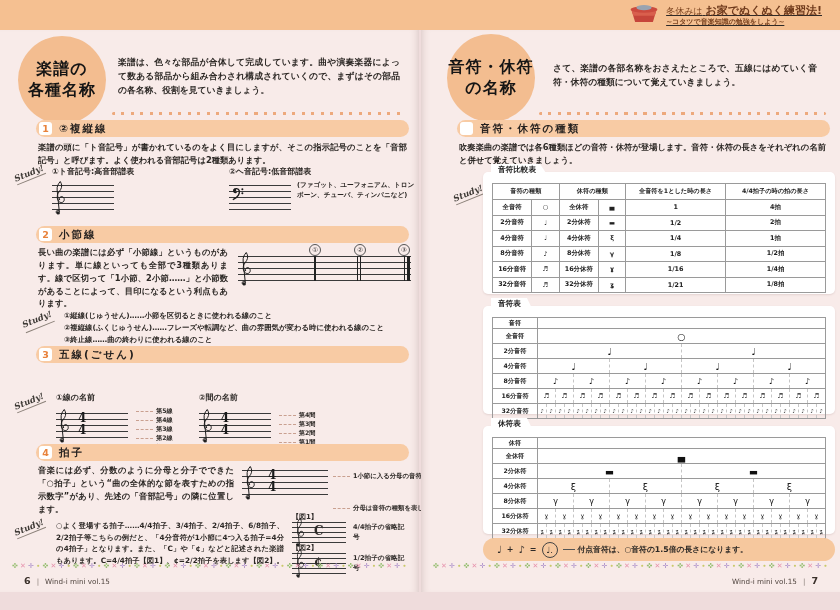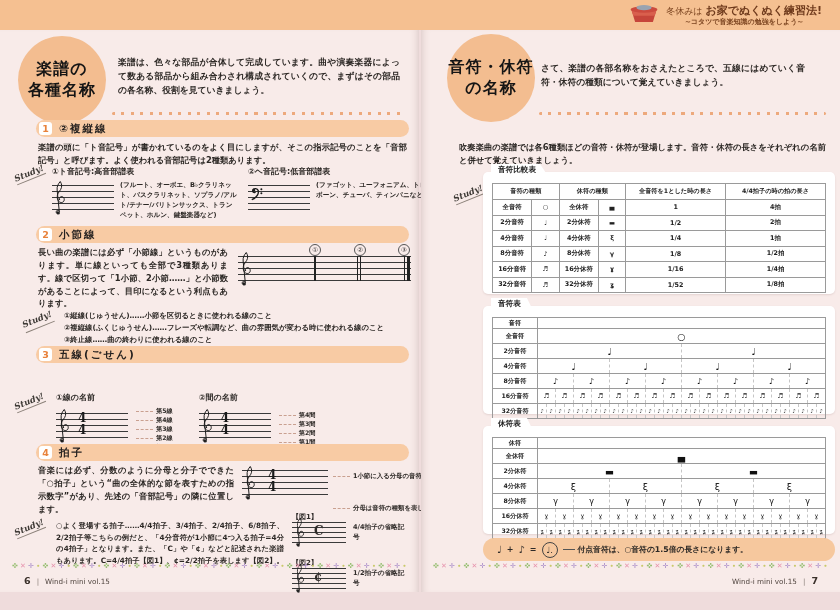--- a/index.html
+++ b/index.html
@@ -2,40 +2,40 @@
 <html><head>
 <meta charset="utf-8">
 <style>
   html,body{margin:0;padding:0;}
   body{width:840px;height:610px;position:relative;background:#efdcdc;
        font-family:"DejaVu Sans","Liberation Sans",sans-serif;color:#2e2a28;overflow:hidden;}
 
   
   .band{position:absolute;top:0;left:0;width:840px;height:30px;background:#f5c091;z-index:3;}
   .badge{position:absolute;right:18px;top:2px;display:flex;align-items:center;gap:6px;}
-  .badge-text{text-align:center;line-height:1.25;}
+  .badge-text{line-height:1.25;text-decoration:underline;}
   .badge-line1{font-size:9px;color:#7c4420;}
   .badge-line1 .bmain{font-size:11px;font-weight:bold;color:#6f3a1c;}
   .badge-line2{font-size:7px;font-weight:bold;color:#7c4420;}
 
   
   .page{position:absolute;top:30px;height:562px;background:#f8ebe9;z-index:1;}
   .page.pleft{left:0;width:419px;box-shadow:inset -7px 0 9px -7px rgba(90,50,50,.25);}
   .page.pright{left:421px;width:419px;box-shadow:inset 7px 0 9px -7px rgba(90,50,50,.25);}
 
   .circle{position:absolute;width:88px;height:88px;border-radius:50%;background:#f3bd90;
           display:flex;flex-direction:column;align-items:center;justify-content:center;
           font-weight:bold;color:#151515;}
   .circle span{white-space:nowrap;font-size:16px;letter-spacing:1px;line-height:1.3;}
   .c-left{left:18px;top:6px;}
   .c-right{left:26px;top:4px;}
 
   .intro{position:absolute;font-size:8.8px;font-weight:bold;line-height:1.6;color:#2c2825;text-align:justify;}
   .intro-left{left:118px;top:16px;width:282px;}
-  .intro-right{left:120px;top:22px;width:264px;}
+  .intro-right{left:132px;top:22px;width:264px;}
 
   .dots{position:absolute;height:3px;border-radius:2px;
         background:repeating-linear-gradient(90deg,#eda97c 0 3px,transparent 3px 9.5px);}
   .dots-left{left:112px;right:14px;top:82px;}
   .dots-right{left:118px;right:14px;top:82px;}
 
   .sec-bar{position:absolute;left:36px;right:10px;height:17px;background:#f8cba4;border-radius:9px;
            display:flex;align-items:center;padding-left:3px;box-sizing:border-box;}
   .sec-num{width:13px;height:13px;background:#fff;border-radius:3px;color:#e8823b;font-size:9.5px;
            font-weight:bold;display:flex;align-items:center;justify-content:center;margin-right:7px;}
@@ -91,21 +91,21 @@
 
   
   .s4-row{position:absolute;left:38px;right:8px;top:434px;display:flex;gap:8px;}
   .s4-body{position:static;width:196px;flex:none;}
   .s4-diagram{flex:1;display:flex;gap:5px;margin-top:6px;}
   .s4-staff{width:86px;flex:none;}
   .s4-leads{display:flex;flex-direction:column;justify-content:space-between;padding:2px 0;}
   .s4-leads .lead{font-size:6.4px;}
   .s4-study{position:absolute;left:56px;right:4px;top:490px;display:flex;gap:8px;}
   .s4-stext{width:228px;flex:none;font-size:7.3px;font-weight:bold;line-height:1.6;color:#2c2825;margin:0;text-align:justify;}
-  .figs{flex:1;display:flex;flex-direction:column;gap:15px;margin-top:-8px;}
+  .figs{flex:1;display:flex;flex-direction:column;gap:0;margin-top:-8px;}
   .fig-label{font-size:7px;font-weight:bold;}
   .fig-flex{display:flex;align-items:center;gap:7px;}
   .fig-staff{width:54px;flex:none;}
   .fig-sym{position:absolute;left:22px;top:2px;font-family:"DejaVu Serif",serif;font-weight:bold;font-size:12px;}
   .fig-cap{font-size:6.6px;font-weight:bold;width:52px;line-height:1.4;}
   .card{position:absolute;left:62px;width:352px;background:#fff;border-radius:5px;
         box-shadow:0 1px 2px rgba(120,80,80,.15);}
   .card-tab{position:absolute;top:-8px;left:8px;background:#fff;padding:1px 12px 1px 7px;
             font-size:7.6px;font-weight:bold;color:#222;clip-path:polygon(0 0,86% 0,100% 100%,0 100%);}
   table.cmp{border-collapse:collapse;margin:11px 9px 8px;width:334px;}
@@ -197,21 +197,20 @@
   <div class="clefs-row">
     <span class="study" style="left:-38px;top:2px;">Study!</span>
     <div class="clef-block">
       <div class="clef-title">①ト音記号:高音部譜表</div>
       <div class="clef-flex">
         <div class="staff clef-staff">
           <svg class="clefsvg" viewBox="0 0 20 56">
               <use href="#treble-def"></use>
             </svg>
         </div>
-        <div class="clef-list">(フルート、オーボエ、B♭クラリネット、バスクラリネット、ソプラノ/アルト/テナー/バリトンサックス、トランペット、ホルン、鍵盤楽器など)</div>
       </div>
     </div>
     <div class="clef-block">
       <div class="clef-title">②ヘ音記号:低音部譜表</div>
       <div class="clef-flex">
         <div class="staff clef-staff">
           <svg class="bassvg" viewBox="0 0 18 20">
               <use href="#bass-def"></use>
             </svg>
         </div>
@@ -413,20 +412,24 @@
 
 <div class="page pright">
 
   <div class="circle c-right">
     <span>音符・休符</span>
     <span>の名称</span>
   </div>
   <p class="intro intro-right">さて、楽譜の各部名称をおさえたところで、五線にはめていく音符・休符の種類について覚えていきましょう。</p>
   <div class="dots dots-right"></div>
 
+  <div class="sec-bar" style="top:90px;">
+    <span class="sec-num"></span>
+    <span class="sec-title">音符・休符の種類</span>
+  </div>
   <p class="bodytxt" style="left:38px;right:14px;top:111px;">吹奏楽曲の楽譜では各6種類ほどの音符・休符が登場します。音符・休符の長さをそれぞれの名前と併せて覚えていきましょう。</p>
 
   <span class="study" style="left:32px;top:158px;">Study!</span>
 
   <div class="card" style="top:142px;height:122px;">
     <div class="card-tab">音符比較表</div>
     <table class="cmp">
       <thead id="cmp-head">
           <tr>
             <th colspan="2">音符の種類</th>
@@ -474,21 +477,21 @@
             <td style="width: 38px;">16分休符</td>
             <td class="msym" style="width: 26px;">ɣ</td>
             <td style="width: 98px;">1/16</td>
             <td style="width: 98px;">1/4拍</td>
           </tr>
           <tr>
             <td style="width: 38px;">32分音符</td>
             <td class="msym" style="width: 26px;">♬</td>
             <td style="width: 38px;">32分休符</td>
             <td class="msym" style="width: 26px;">ʓ</td>
-            <td style="width: 98px;">1/52</td>
+            <td style="width: 98px;">1/21</td>
             <td style="width: 98px;">1/8拍</td>
           </tr>
         </tbody>
     </table>
   </div>
 
   <div class="card" style="top:276px;height:108px;">
     <div class="card-tab">音符表</div>
     <div class="sub" id="note-sub">
         <div class="sub-row corner-row">

